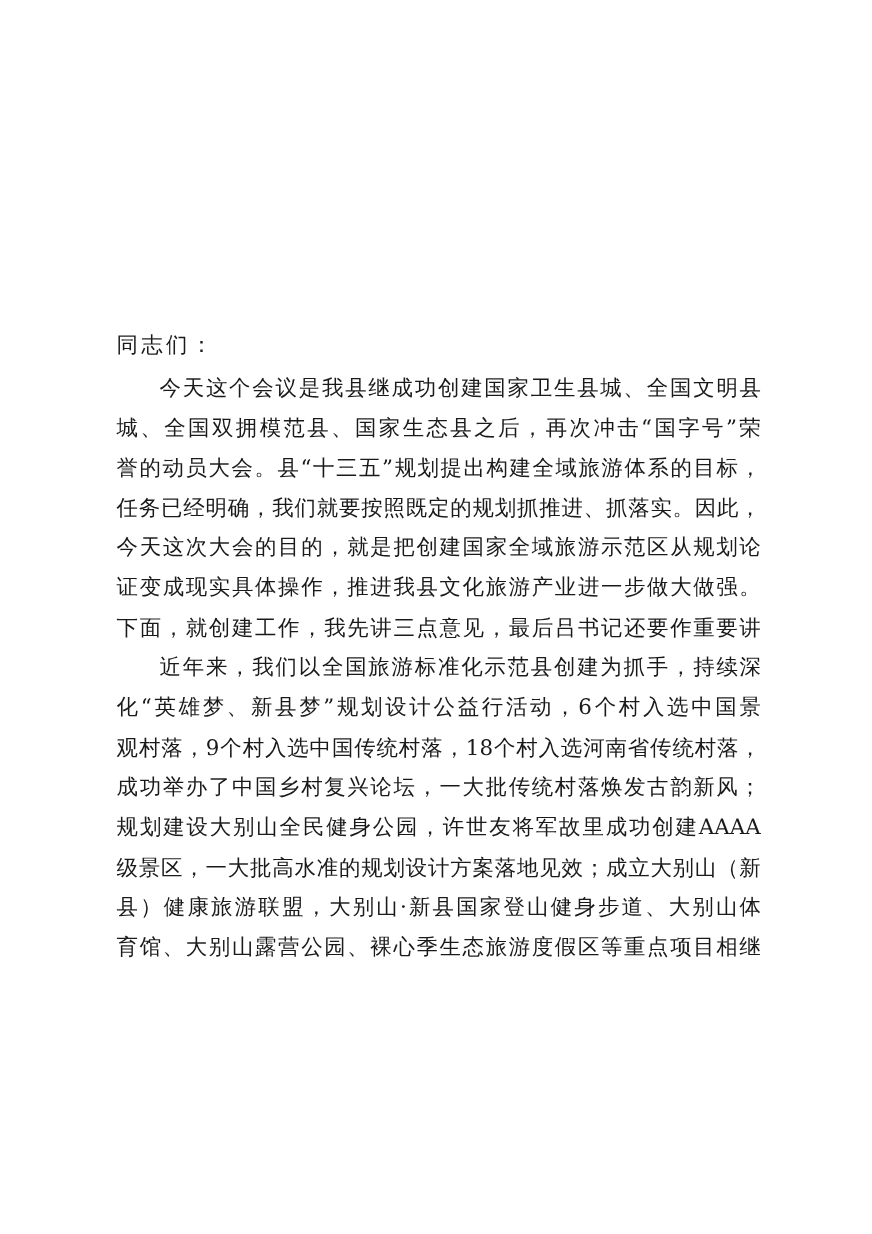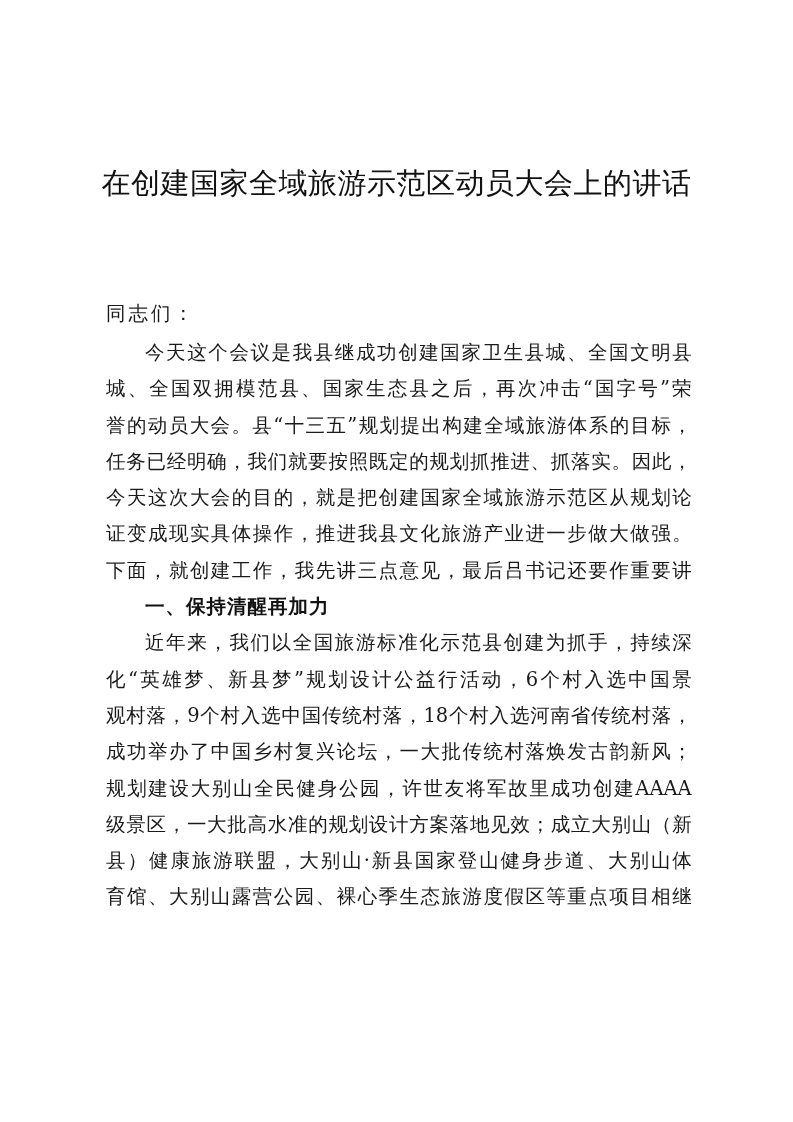--- a/index.html
+++ b/index.html
@@ -64,21 +64,20 @@
     letter-spacing: 1px;
     white-space: nowrap;
     color: #111;
   }
   .line span.ch { display: inline-block; }
 </style>
 </head>
 <body>
 
 <div class="page">
-  <div class="title">在创建国家全域旅游示范区动员大会上的讲话</div>
 
   <div class="body-text">
     <div class="line salutation first">同志们：</div>
 
     <div>
       <div class="line indent jl">
           <span class="ch">今</span>
           <span class="ch">天</span>
           <span class="ch">这</span>
           <span class="ch">个</span>
@@ -282,21 +281,20 @@
           <span class="ch">记</span>
           <span class="ch">还</span>
           <span class="ch">要</span>
           <span class="ch">作</span>
           <span class="ch">重</span>
           <span class="ch">要</span>
           <span class="ch">讲</span>
         </div>
     </div>
 
-    <div class="heading">一、保持清醒再加力</div>
 
     <div>
       <div class="line indent jl">
           <span class="ch">近</span>
           <span class="ch">年</span>
           <span class="ch">来</span>
           <span class="ch">，</span>
           <span class="ch">我</span>
           <span class="ch">们</span>
           <span class="ch">以</span>

